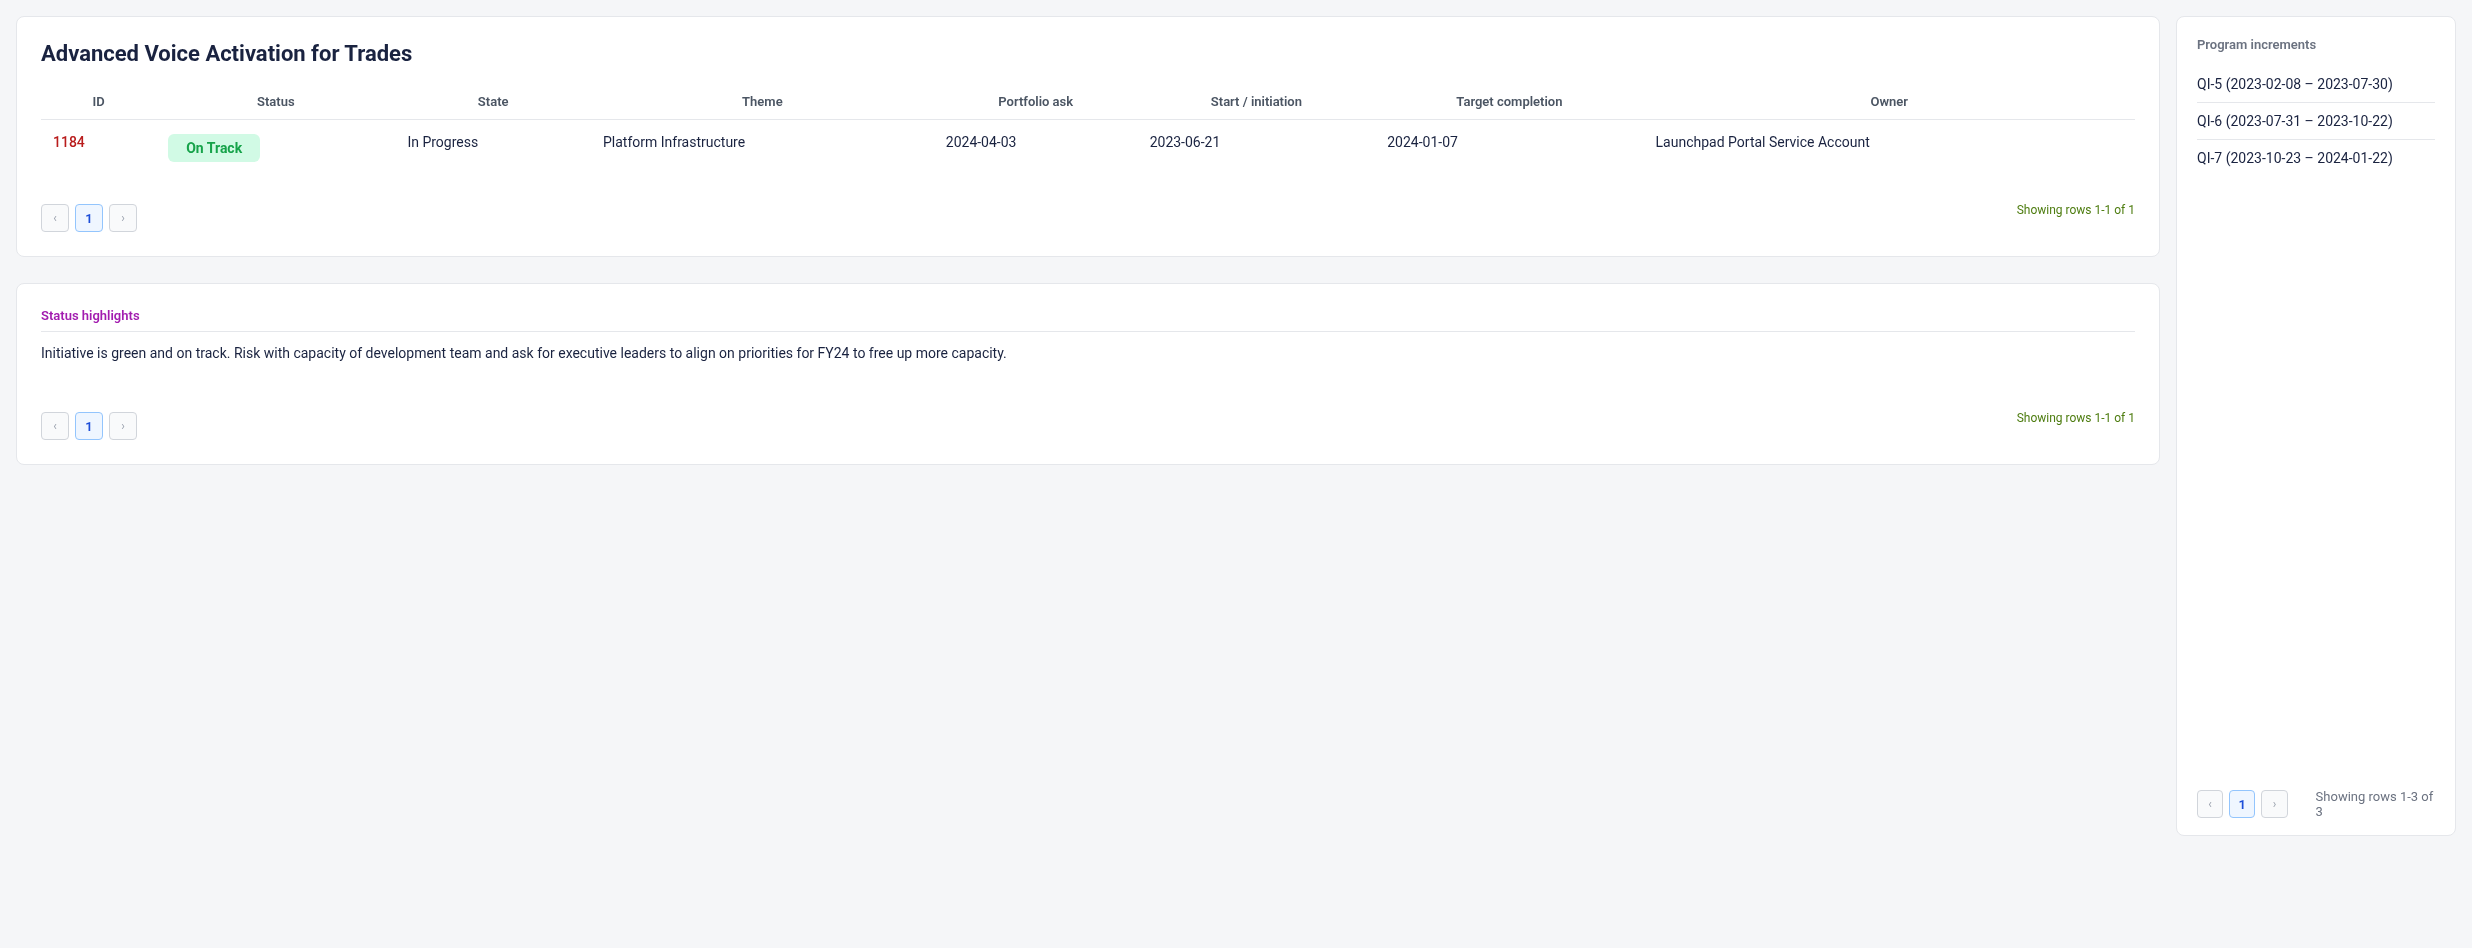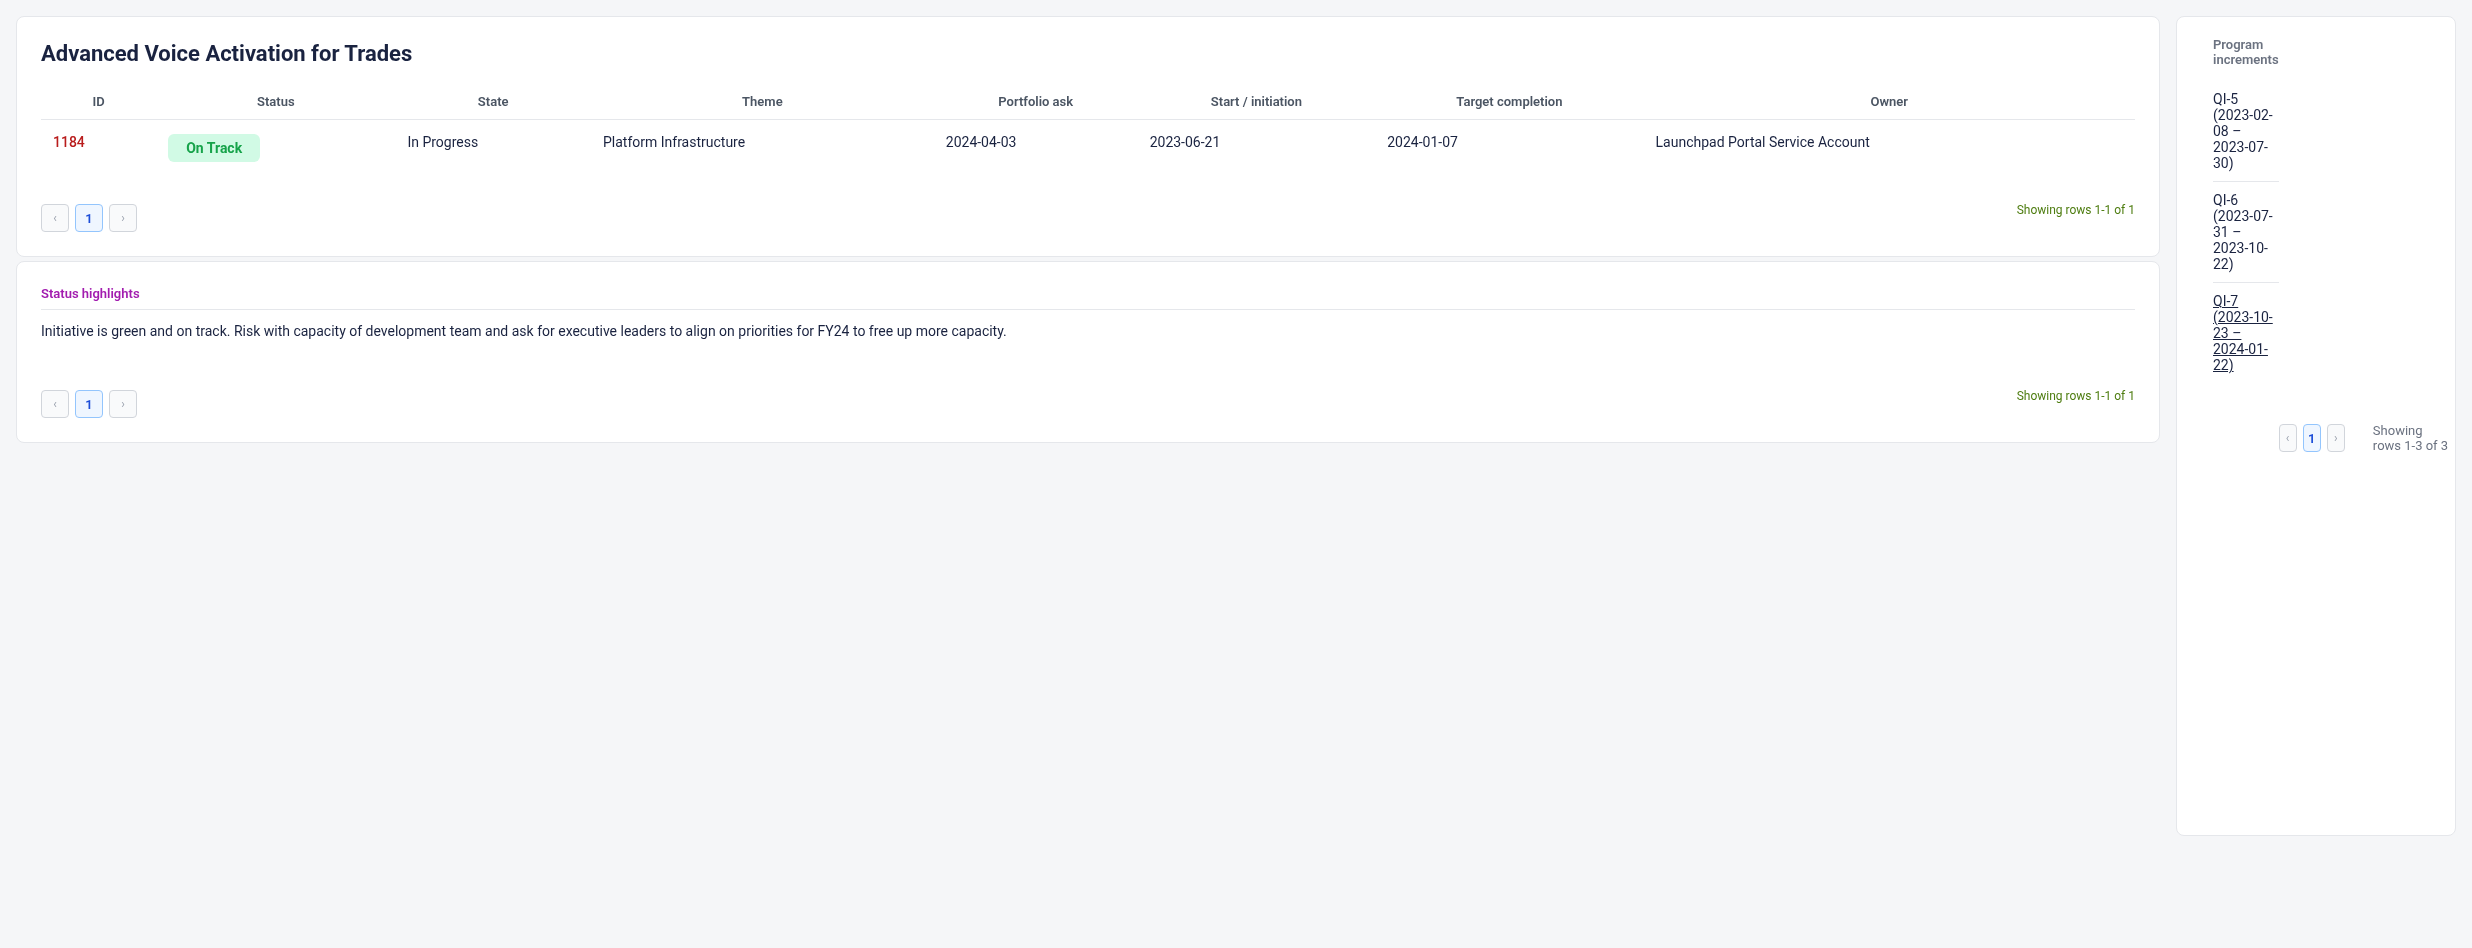--- a/index.html
+++ b/index.html
@@ -13,21 +13,21 @@
       display: flex;
       gap: 16px;
       padding: 16px;
       min-height: 948px;
       align-items: flex-start;
     }
     .main-panel {
       flex: 1;
       display: flex;
       flex-direction: column;
-      gap: 4px;
+      gap: 26px;
     }
     .card {
       background: #fff;
       border-radius: 8px;
       border: 1px solid #e5e7eb;
       padding: 24px;
     }
     .page-title {
       font-size: 22px;
       font-weight: 700;
@@ -128,44 +128,43 @@
       margin-top: 10px;
     }
     .right-panel {
       width: 280px;
       min-width: 260px;
     }
     .right-card {
       background: #fff;
       border-radius: 8px;
       border: 1px solid #e5e7eb;
-      padding: 20px 20px 16px 36px;
+      padding: 20px 20px 16px 20px;
       min-height: 820px;
       display: flex;
-      flex-direction: row;
+      flex-direction: column;
       justify-content: space-between;
     }
     .right-card-content {
       flex: 1;
     }
     .program-increments-title {
       font-size: 13px;
       font-weight: 600;
       color: #6b7280;
       margin-bottom: 14px;
     }
     .pi-item {
       font-size: 14px;
       color: #1a2340;
       padding: 10px 0;
       border-bottom: 1px solid #e5e7eb;
     }
     .pi-item:last-child {
       border-bottom: none;
-      text-decoration: underline;
     }
     .right-pagination {
       display: flex;
       align-items: center;
       gap: 6px;
       margin-top: 12px;
       padding-top: 8px;
     }
     .right-showing {
       color: #6b7280;

